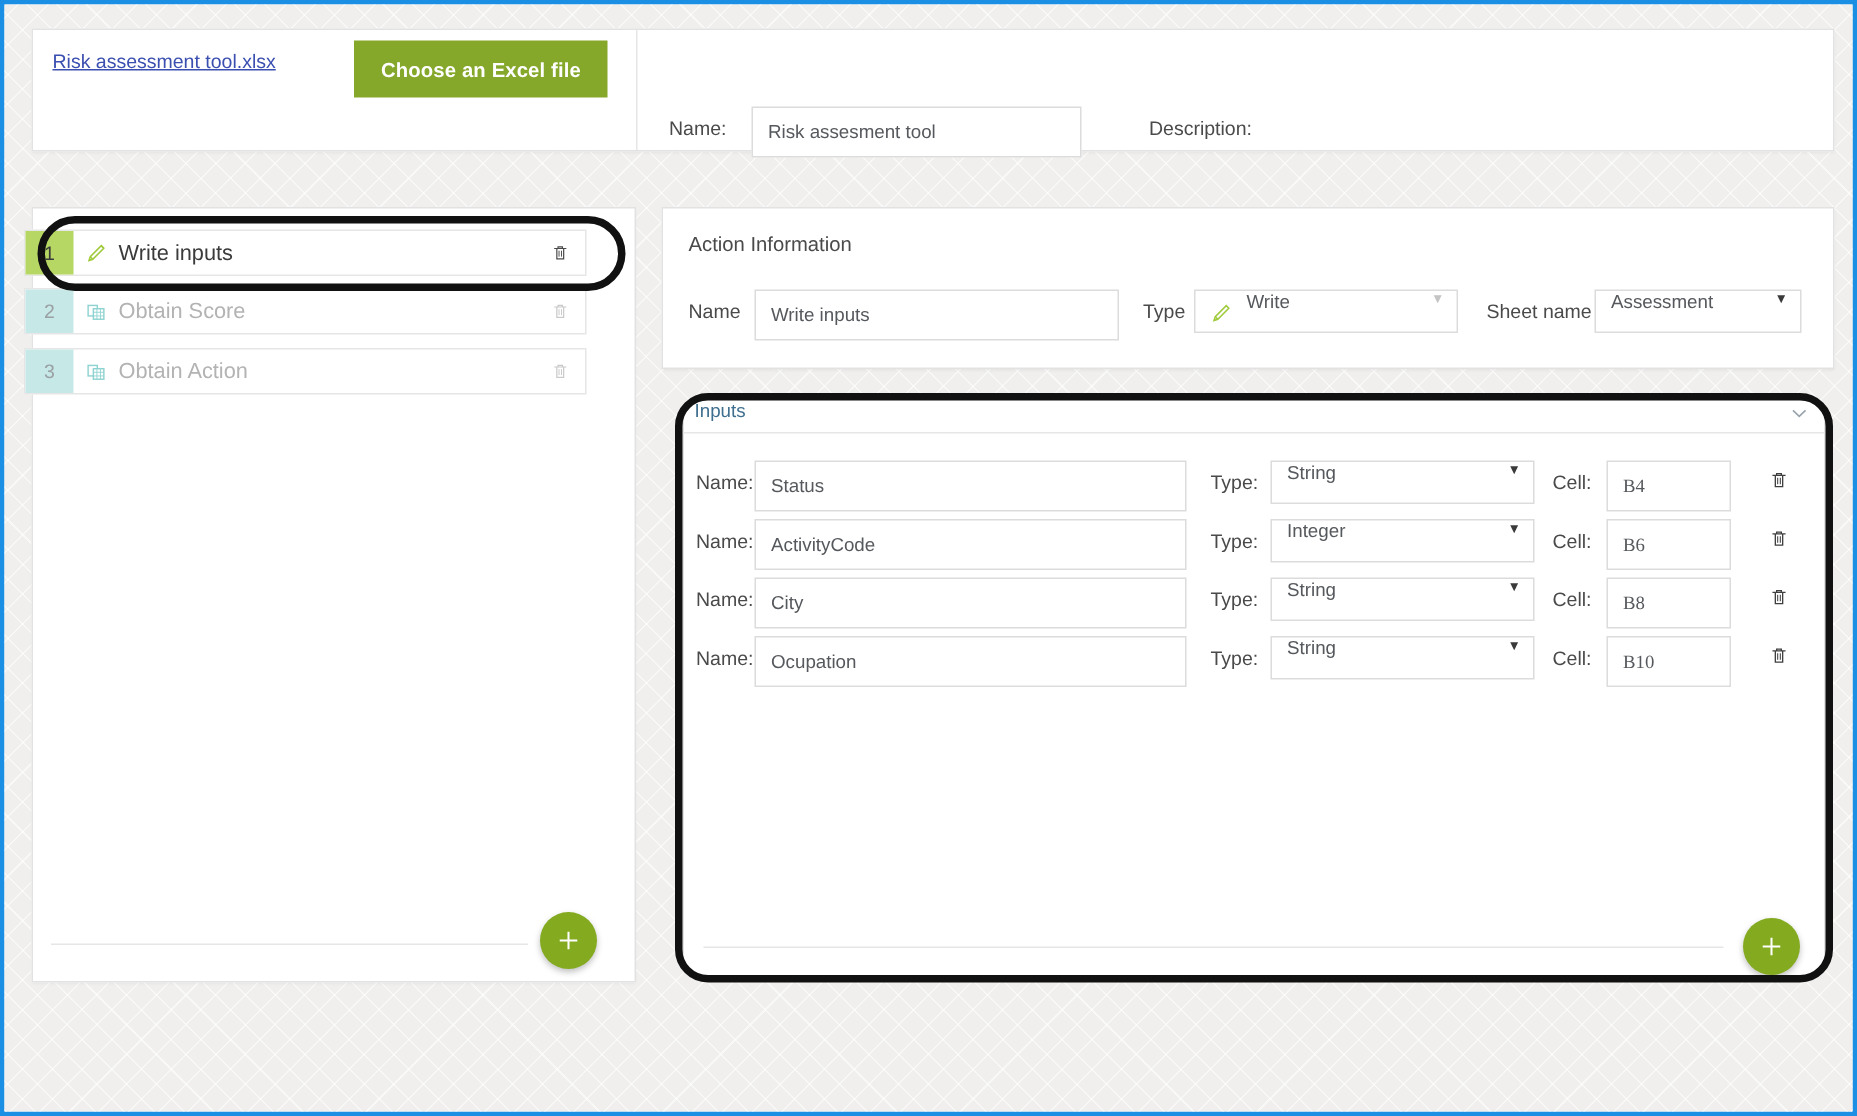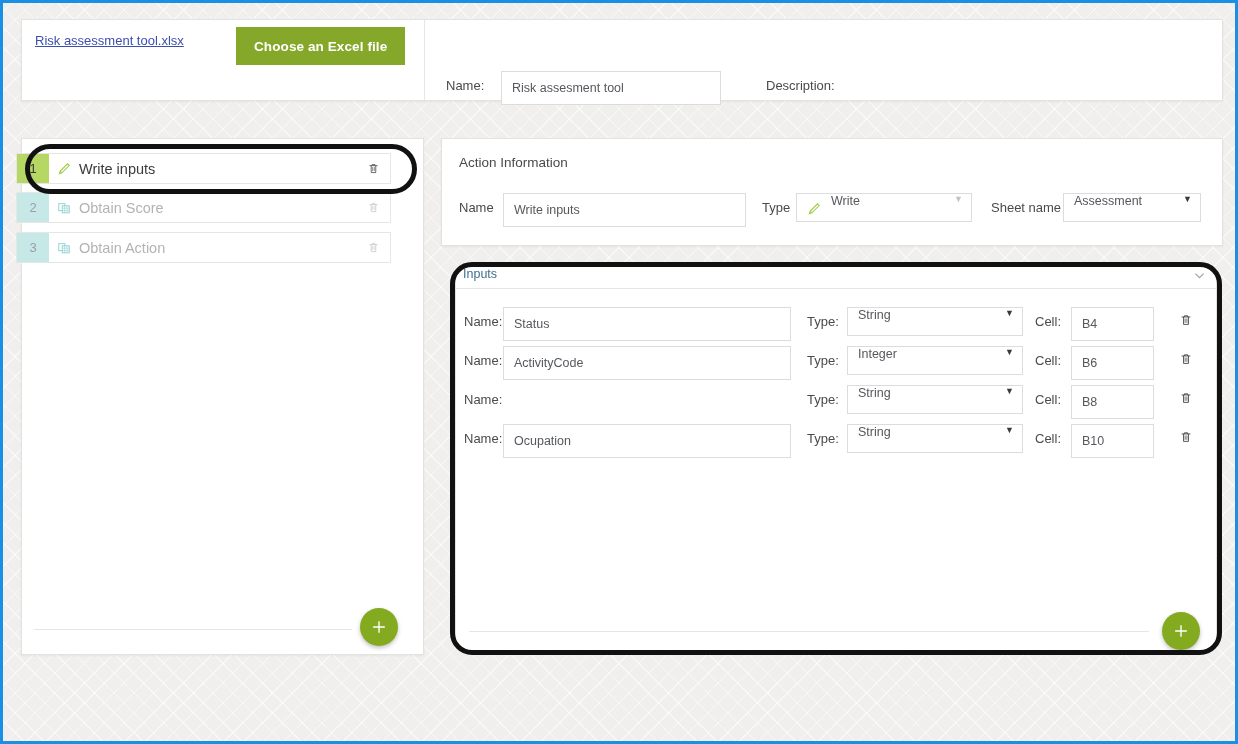--- a/index.html
+++ b/index.html
@@ -182,21 +182,21 @@
   #inputs-title { position:absolute; left:460px; top:264px; font-size:12.5px; color:#3f6f8f; }
   #inputs-collapse { position:absolute; left:1185px; top:262px; width:22px; height:20px;
     display:flex; align-items:center; justify-content:center; cursor:pointer; }
 
   .input-row { position:absolute; left:0; width:762px; height:39px; }
   .ir-name-label { position:absolute; left:8px; top:10px; }
   .ir-name       { position:absolute; left:47px; top:3px; width:288px; height:29px; }
   .ir-type-label { position:absolute; left:351px; top:10px; }
   .ir-type       { position:absolute; left:391px; top:3px; width:176px; }
   .ir-cell-label { position:absolute; left:579px; top:10px; }
-  .ir-cell       { position:absolute; left:615px; top:3px; width:83px; height:29px; }
+  .ir-cell       { position:absolute; left:615px; top:3px; width:83px; height:29px;font-family:Liberation Serif, serif; }
   .ir-del        { position:absolute; left:719px; top:5px; width:22px; height:22px;
                    display:flex; align-items:center; justify-content:center; cursor:pointer; }
 
   #in-row-0 { top: 39px; }
   #in-row-1 { top: 78px; }
   #in-row-2 { top: 117px; }
   #in-row-3 { top: 156px; }
 
   #inputs-divider { left:466px; top:628px; width:680px; }
 
@@ -355,20 +355,21 @@
         <div class="ir-del">
           <svg viewBox="0 0 16 16" width="14" height="14">
             <path d="M3 4.5 H13 M5.2 4.5 V13 H10.8 V4.5 M6.2 4.5 V3.2 H9.8 V4.5" stroke="#3f3f3f" stroke-width="1" fill="none"></path>
             <path d="M7 6.3 V11.2 M9 6.3 V11.2" stroke="#3f3f3f" stroke-width=".8"></path>
           </svg>
         </div>
       </div>
 
       <div class="input-row" id="in-row-2">
         <span class="field-label ir-name-label">Name:</span>
+        <input class="txt ir-name" type="text" value="City" style="">
         <span class="field-label ir-type-label">Type:</span>
         <div class="select ir-type">
           <span class="sel-text">String</span>
           <span class="caret-dark">▼</span>
         </div>
         <span class="field-label ir-cell-label">Cell:</span>
         <input class="txt ir-cell" type="text" value="B8" style="">
         <div class="ir-del">
           <svg viewBox="0 0 16 16" width="14" height="14">
             <path d="M3 4.5 H13 M5.2 4.5 V13 H10.8 V4.5 M6.2 4.5 V3.2 H9.8 V4.5" stroke="#3f3f3f" stroke-width="1" fill="none"></path>

